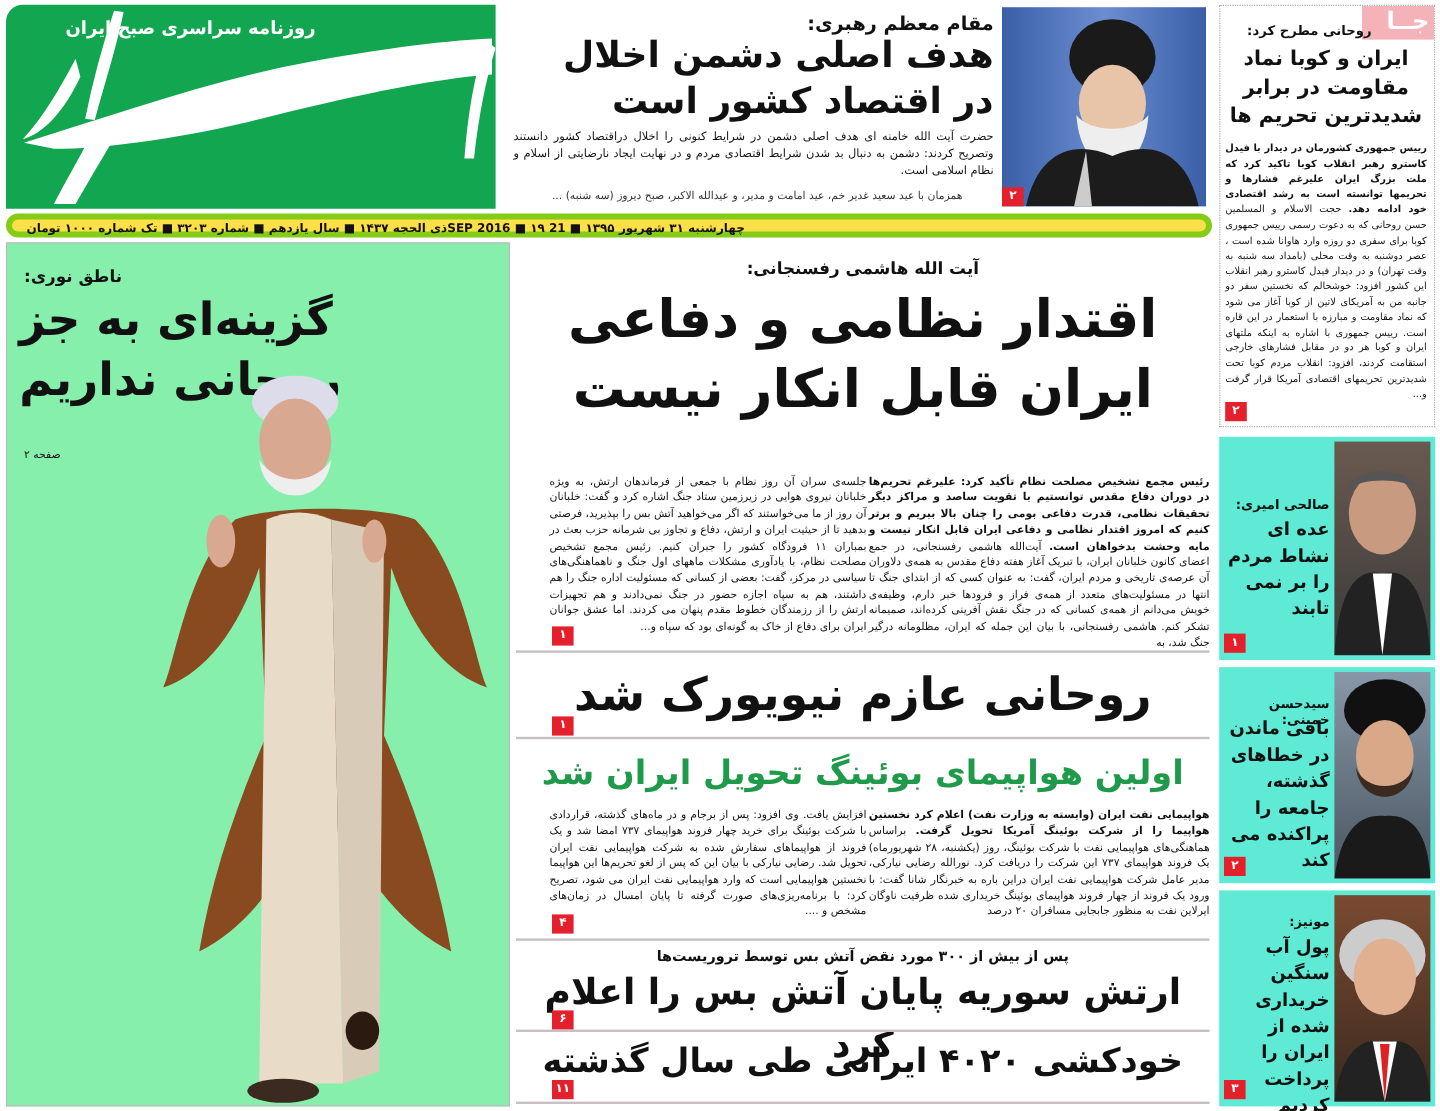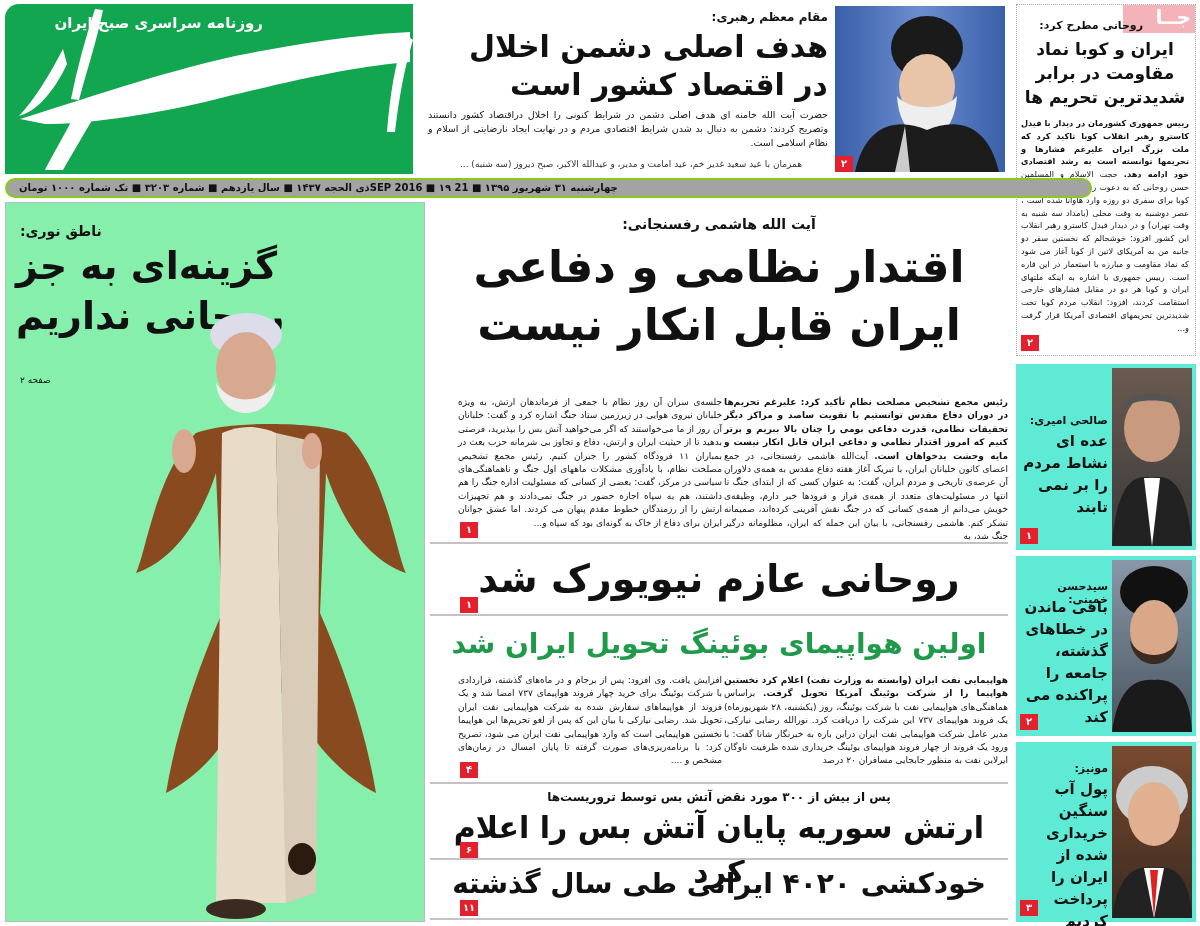--- a/index.html
+++ b/index.html
@@ -10,38 +10,38 @@
            font-size: 10px; font-weight: bold; text-align: center; line-height: 16px; }
 
   
   #masthead { left: 5px; top: 4px; width: 408px; height: 170px; background: #12a650;
               border-radius: 14px 0 0 0; overflow: hidden; }
   #masthead .tagline { position: absolute; right: 150px; top: 10px; color: #fff; font-size: 15px;
               font-weight: bold; direction: rtl; }
   #logo-svg { position: absolute; left: 0; top: 0; }
 
   
-  #datebar { left: 5px; top: 178px; width: 1087px; height: 20px; border: 2px solid #84cc16;
-             border-radius: 10px; background: #a3a3a3; }
+  #datebar { left: 5px; top: 178px; width: 1005px; height: 20px; border: 5px solid #84cc16;
+             border-radius: 10px; background: #fde047; }
   #datebar span { position: absolute; left: 12px; top: 2px; font-size: 10px; font-weight: bold;
              direction: rtl; white-space: nowrap; }
 
   
   #top-story { left: 420px; top: 4px; width: 412px; height: 170px; }
-  #top-story .kicker { position: absolute; right: 4px; top: 6px; font-size: 12px; font-weight: bold; direction: rtl; }
+  #top-story .kicker { position: absolute; right: 4px; top: 6px; font-size: 16px; font-weight: bold; direction: rtl; }
   #top-story .headline { position: absolute; right: 4px; top: 24px; width: 400px; font-size: 30px;
            font-weight: bold; line-height: 38px; direction: rtl; text-align: right; }
   #top-story .body { position: absolute; right: 4px; top: 104px; width: 400px; font-size: 9.5px;
            line-height: 14px; direction: rtl; text-align: justify; }
   #top-story .body2 { position: absolute; right: 30px; top: 155px; font-size: 9px; direction: rtl; color: #333; }
   #khamenei-photo { left: 835px; top: 6px; width: 170px; height: 166px; background: linear-gradient(90deg,#3a5fa8,#6c8ed0 50%,#3a5fa8); overflow: hidden; }
 
   
   #rouhani-cuba { left: 1016px; top: 4px; width: 180px; height: 352px; border: 1px dotted #aaa; background: #fff; }
-  #rouhani-cuba .corner { position: absolute; right: 0; top: 0; width: 72px; height: 28px; background: #f2a0a8; opacity: .8; }
+  #rouhani-cuba .corner { position: absolute; right: 0; top: 0; width: 60px; height: 28px; background: #f2a0a8; opacity: .8; }
   #rouhani-cuba .corner span { position: absolute; right: 4px; top: 0px; color: #fff; font-size: 20px; font-weight: bold; }
   #rouhani-cuba .kicker { position: absolute; right: 52px; top: 14px; font-size: 11px; font-weight: bold; direction: rtl; }
   #rouhani-cuba .headline { position: absolute; right: 6px; top: 32px; width: 168px; font-size: 17px;
            font-weight: bold; line-height: 24px; text-align: center; direction: rtl; }
   #rouhani-cuba .body { position: absolute; right: 6px; top: 112px; width: 168px; font-size: 8.2px;
            line-height: 12.8px; direction: rtl; text-align: justify; }
 
   .side-box { position: absolute; left: 1016px; width: 180px; background: #5eead4; }
   .side-box .photo { position: absolute; right: 4px; top: 4px; width: 80px; bottom: 4px; }
   .side-box .kicker { position: absolute; right: 88px; font-size: 11px; font-weight: bold; direction: rtl; }

